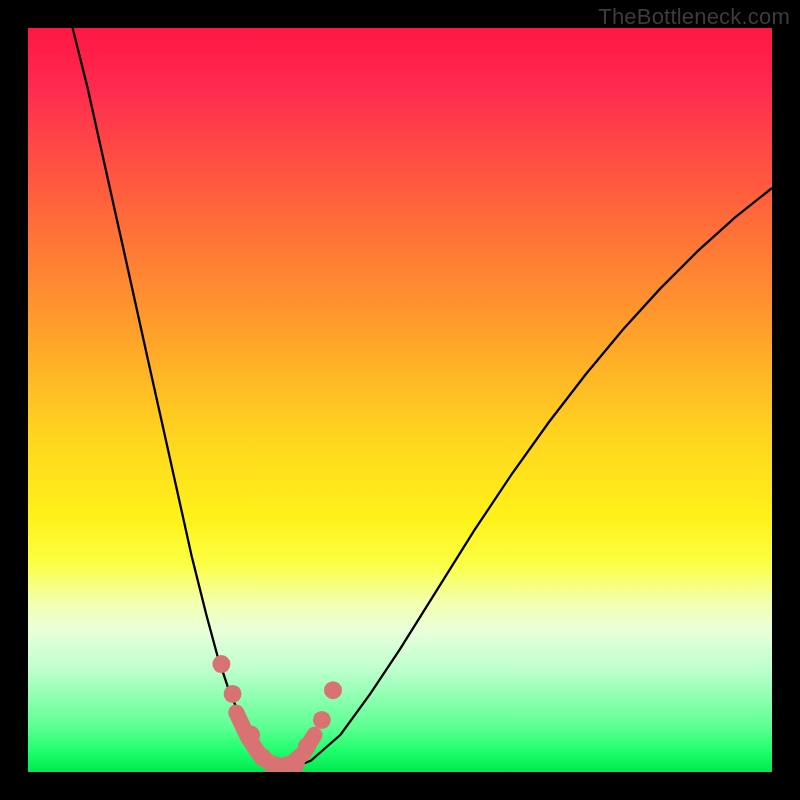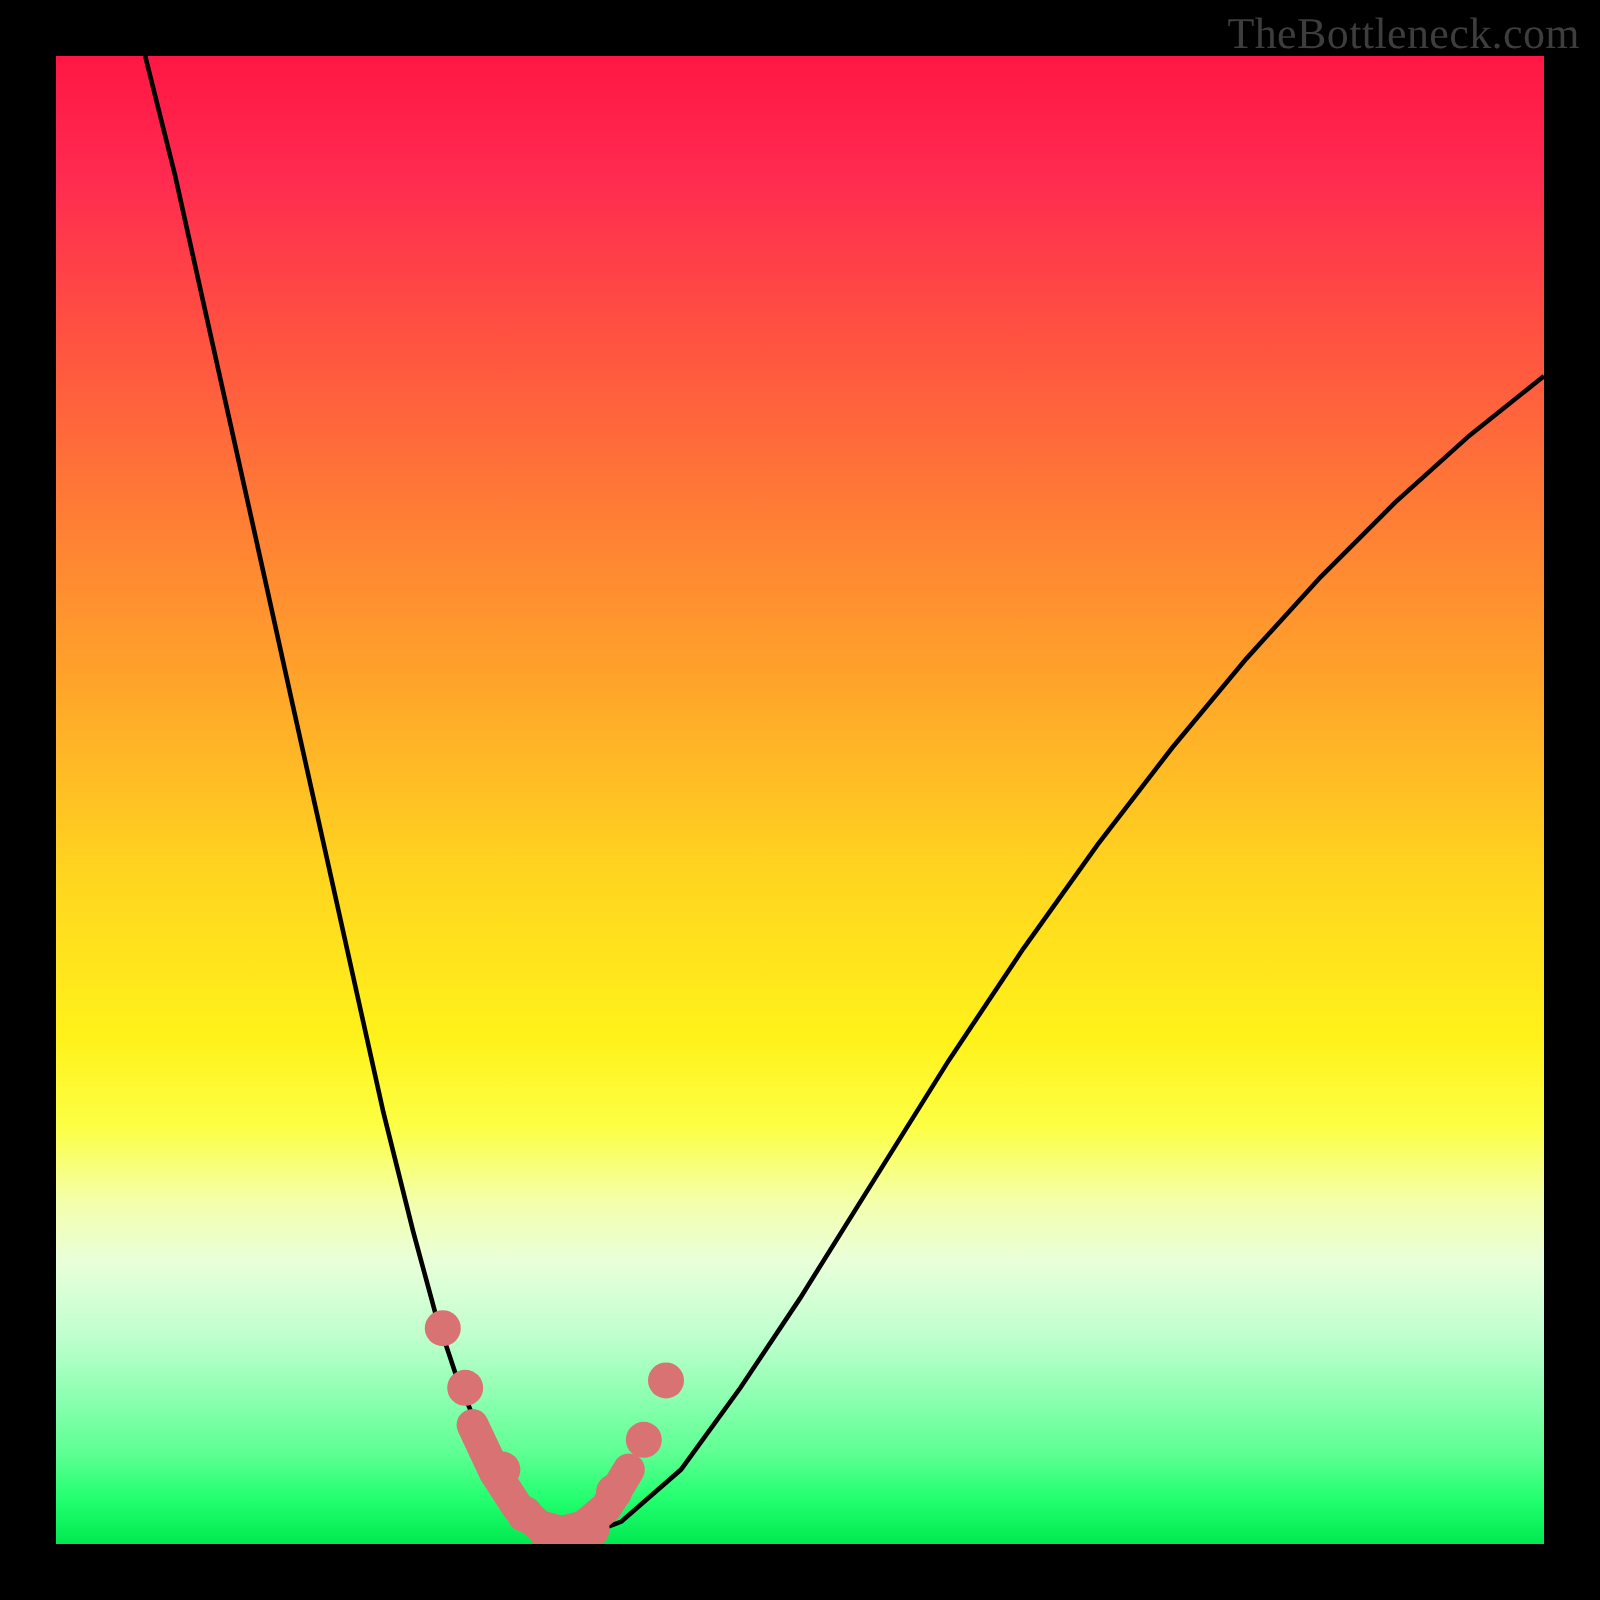--- a/index.html
+++ b/index.html
@@ -46,21 +46,20 @@
   }
   .watermark {
     position: absolute;
     top: 4px;
     right: 10px;
     color: #3d3d3d;
     font-size: 22px;
     font-weight: 500;
     letter-spacing: 0.2px;
     user-select: none;
-    font-family: Liberation Serif, serif;
   }
   svg.curves {
     position: absolute;
     left: 28px;
     top: 28px;
     width: 744px;
     height: 744px;
   }
 </style>
 </head>

